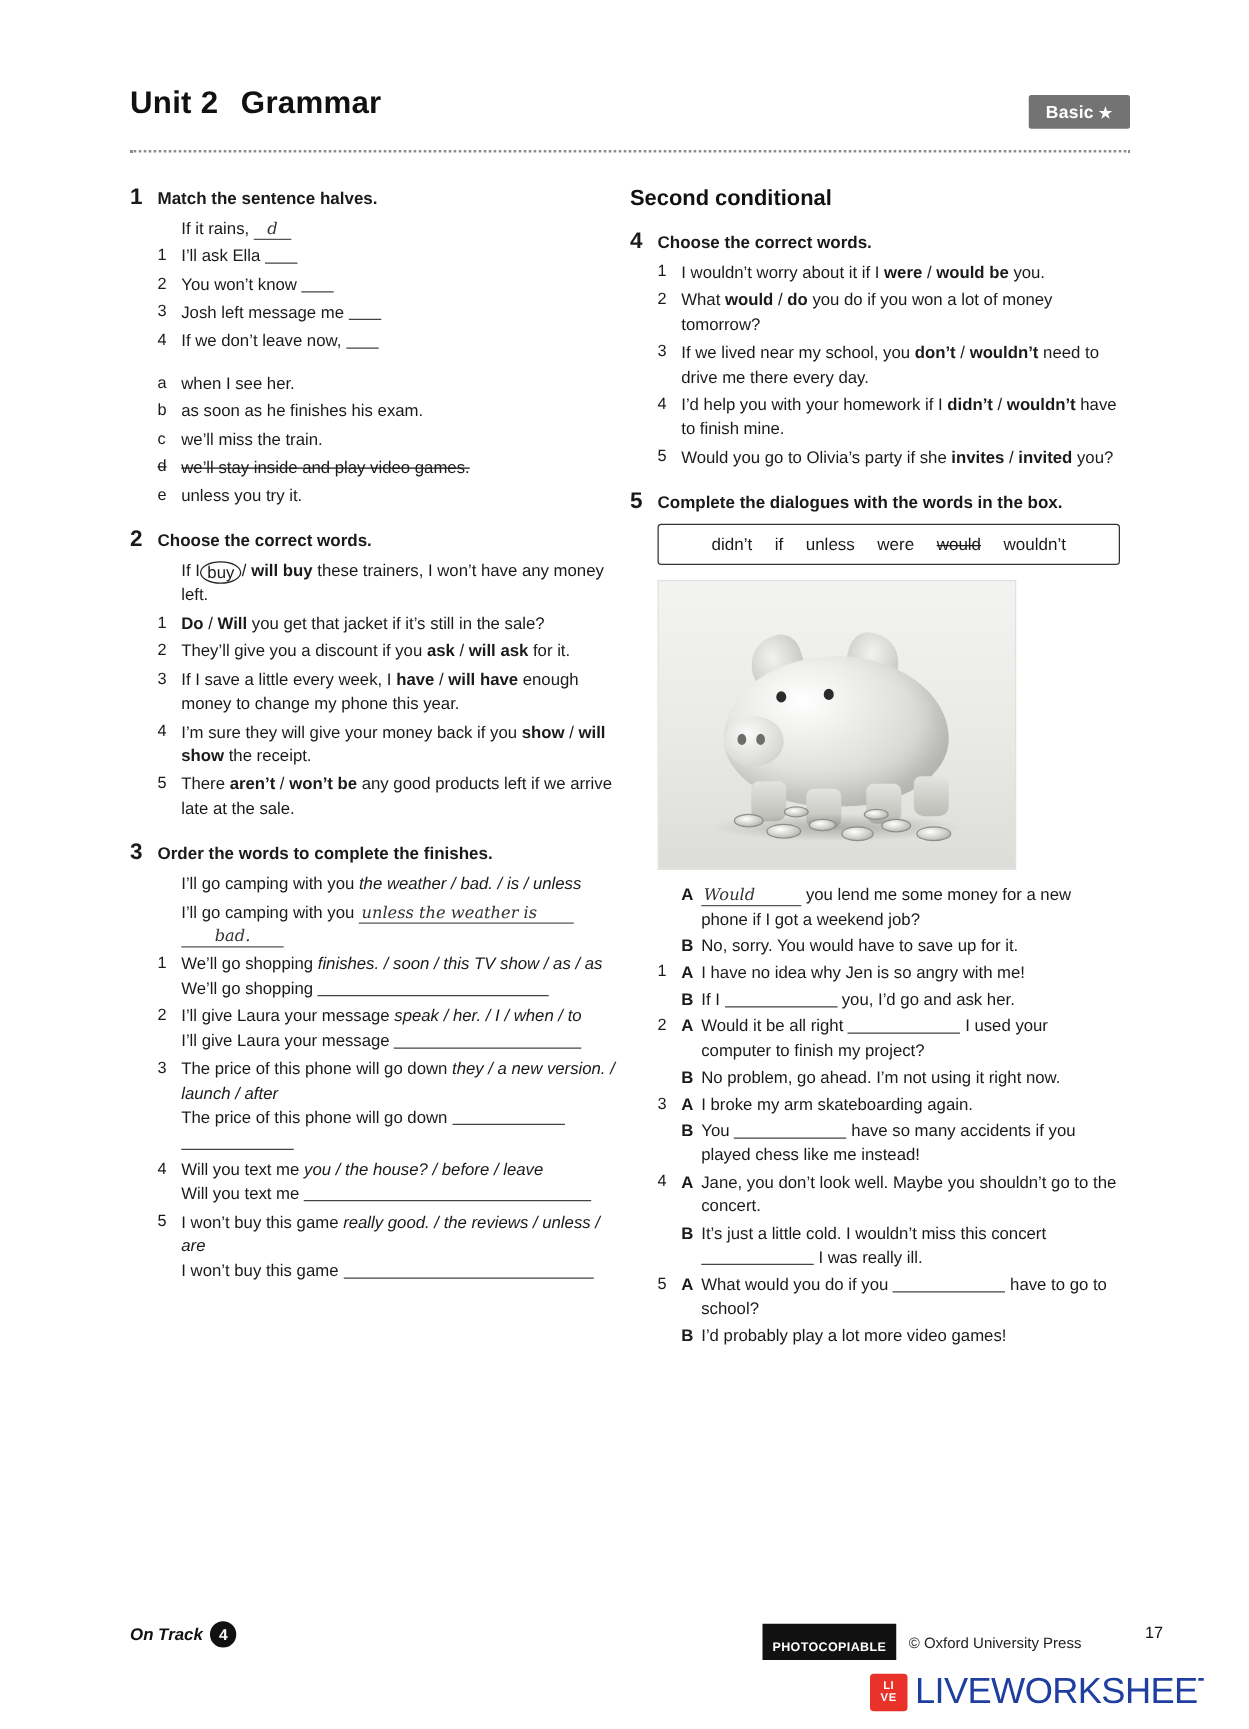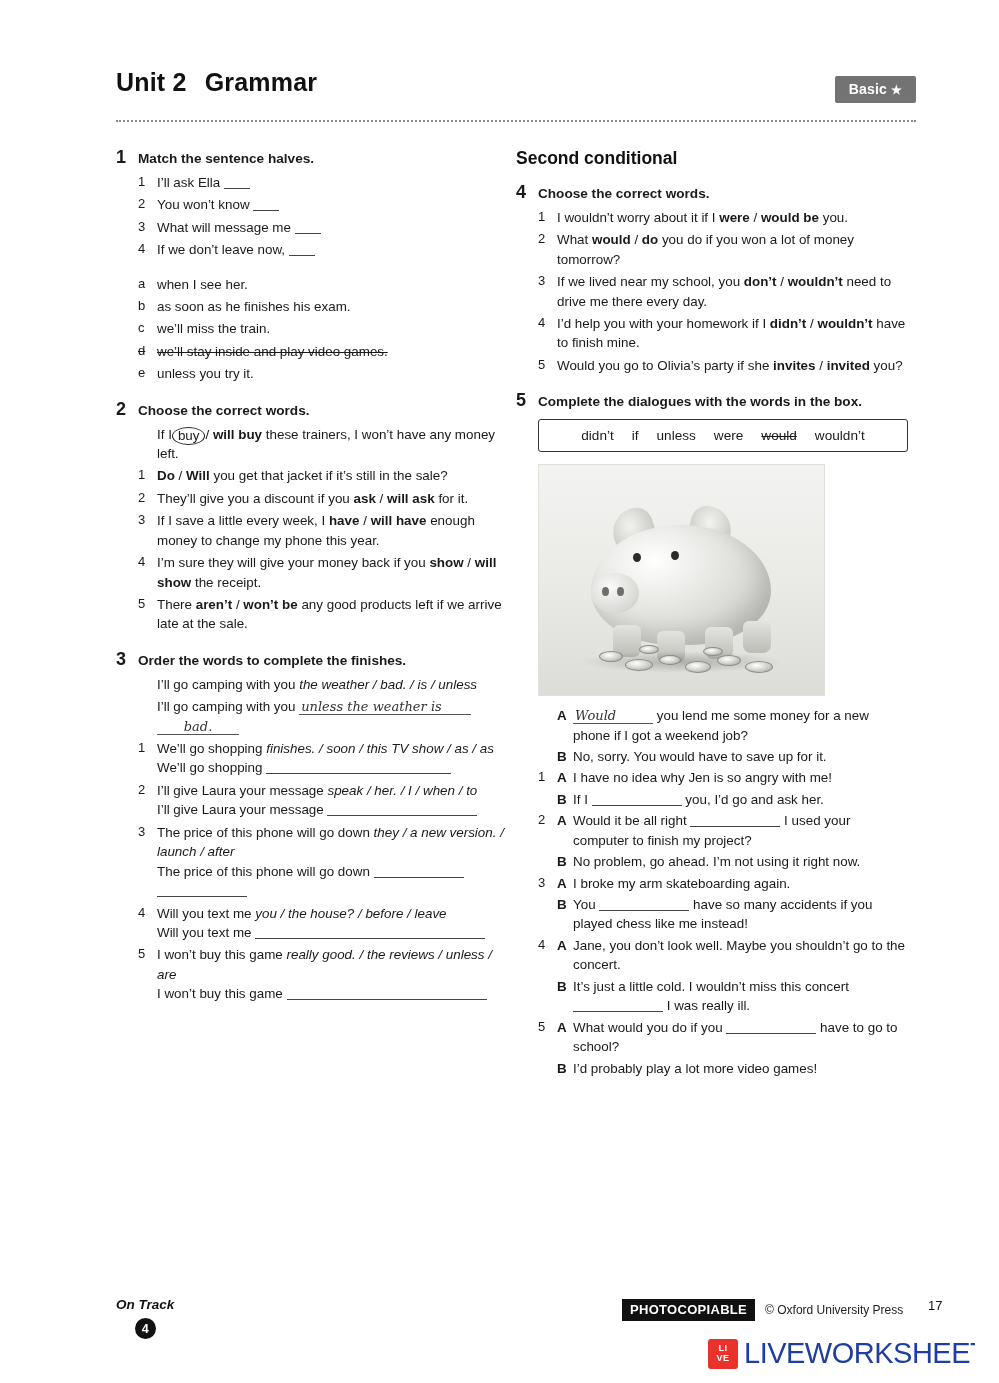--- a/index.html
+++ b/index.html
@@ -10,21 +10,21 @@
   body {
     width: 999px;
     height: 1383px;
     position: relative;
     font-family: "Liberation Sans", sans-serif;
     color: #1a1a1a;
     font-size: 13.5px;
   }
   .page {
     position: absolute;
-    left: 16px; top: 0;
+    left: 4px; top: 0;
     width: 959px; height: 1383px;
     overflow: hidden;
   }
 
   
   .header {
     position: absolute;
     left: 100px; top: 68px;
     width: 800px;
   }
@@ -220,41 +220,41 @@
   .dlg { display: flex; margin-bottom: 2px; line-height: 1.45; }
   .dlg .num { flex: 0 0 19px; font-size: 13px; }
   .dlg .spk { flex: 0 0 16px; font-weight: bold; font-size: 13.4px; }
   .dlg .txt { flex: 1 1 auto; font-size: 13.4px; }
   .dlg.noNum .num { visibility: hidden; }
 
   
   .footer-left {
     position: absolute;
     left: 100px; top: 1297px;
-    display: flex; align-items: center; gap: 6px; flex-direction: column;
+    display: flex; align-items: center; gap: 6px;
   }
   .ontrack {
     font-weight: bold; font-style: italic; font-size: 13.5px; color: #111;
   }
   .ontrack-num {
     width: 21px; height: 21px; border-radius: 50%;
     background: #111; color: #fff;
     font-size: 12.5px; font-weight: bold;
     display: flex; align-items: center; justify-content: center;
   }
   .footer-right {
     position: absolute;
     left: 606px; top: 1299px;
     display: flex; align-items: center; gap: 10px;
     font-size: 12px;
   }
   .photocopiable {
     background: #111; color: #fff; font-weight: bold;
-    font-size: 13px; letter-spacing: .3px;
-    padding: 3px 8px 4px 8px;
+    font-size: 10px; letter-spacing: .3px;
+    padding: 14px 8px 4px 8px;
   }
   .copyright { color: #222; font-size: 12px; }
   .pageno { position: absolute; left: 912px; top: 1298px; font-size: 13px; color: #111; }
 
   
   .lw {
     position: absolute;
     left: 692px; top: 1337px;
     display: flex; align-items: center; gap: 6px;
   }
@@ -293,31 +293,35 @@
   <div class="dotted-rule"></div>
 
   <div class="col-left">
 
     <div class="ex">
       <div class="ex-head">
         <div class="ex-num">1</div>
         <div class="ex-instr">Match the sentence halves.</div>
       </div>
       <div class="body">
+        <div class="indent-example">
+          <span>If it rains,</span>
+          <span class="handwrite hw-line" style="min-width:26px;text-align:center;">d</span>
+        </div>
         <div class="item">
           <div class="n">1</div>
           <div class="t"><span>I’ll ask Ella</span> <span class="gap"></span></div>
         </div>
         <div class="item">
           <div class="n">2</div>
           <div class="t"><span>You won’t know</span> <span class="gap"></span></div>
         </div>
         <div class="item">
           <div class="n">3</div>
-          <div class="t"><span>What will message me</span> <span class="gap"></span></div>
+          <div class="t"><span>Josh left message me</span> <span class="gap"></span></div>
         </div>
         <div class="item">
           <div class="n">4</div>
           <div class="t"><span>If we don’t leave now,</span> <span class="gap"></span></div>
         </div>
         <div class="spacer-sm"></div>
         <div class="item">
           <div class="n">a</div>
           <div class="t">when I see her.</div>
         </div>

